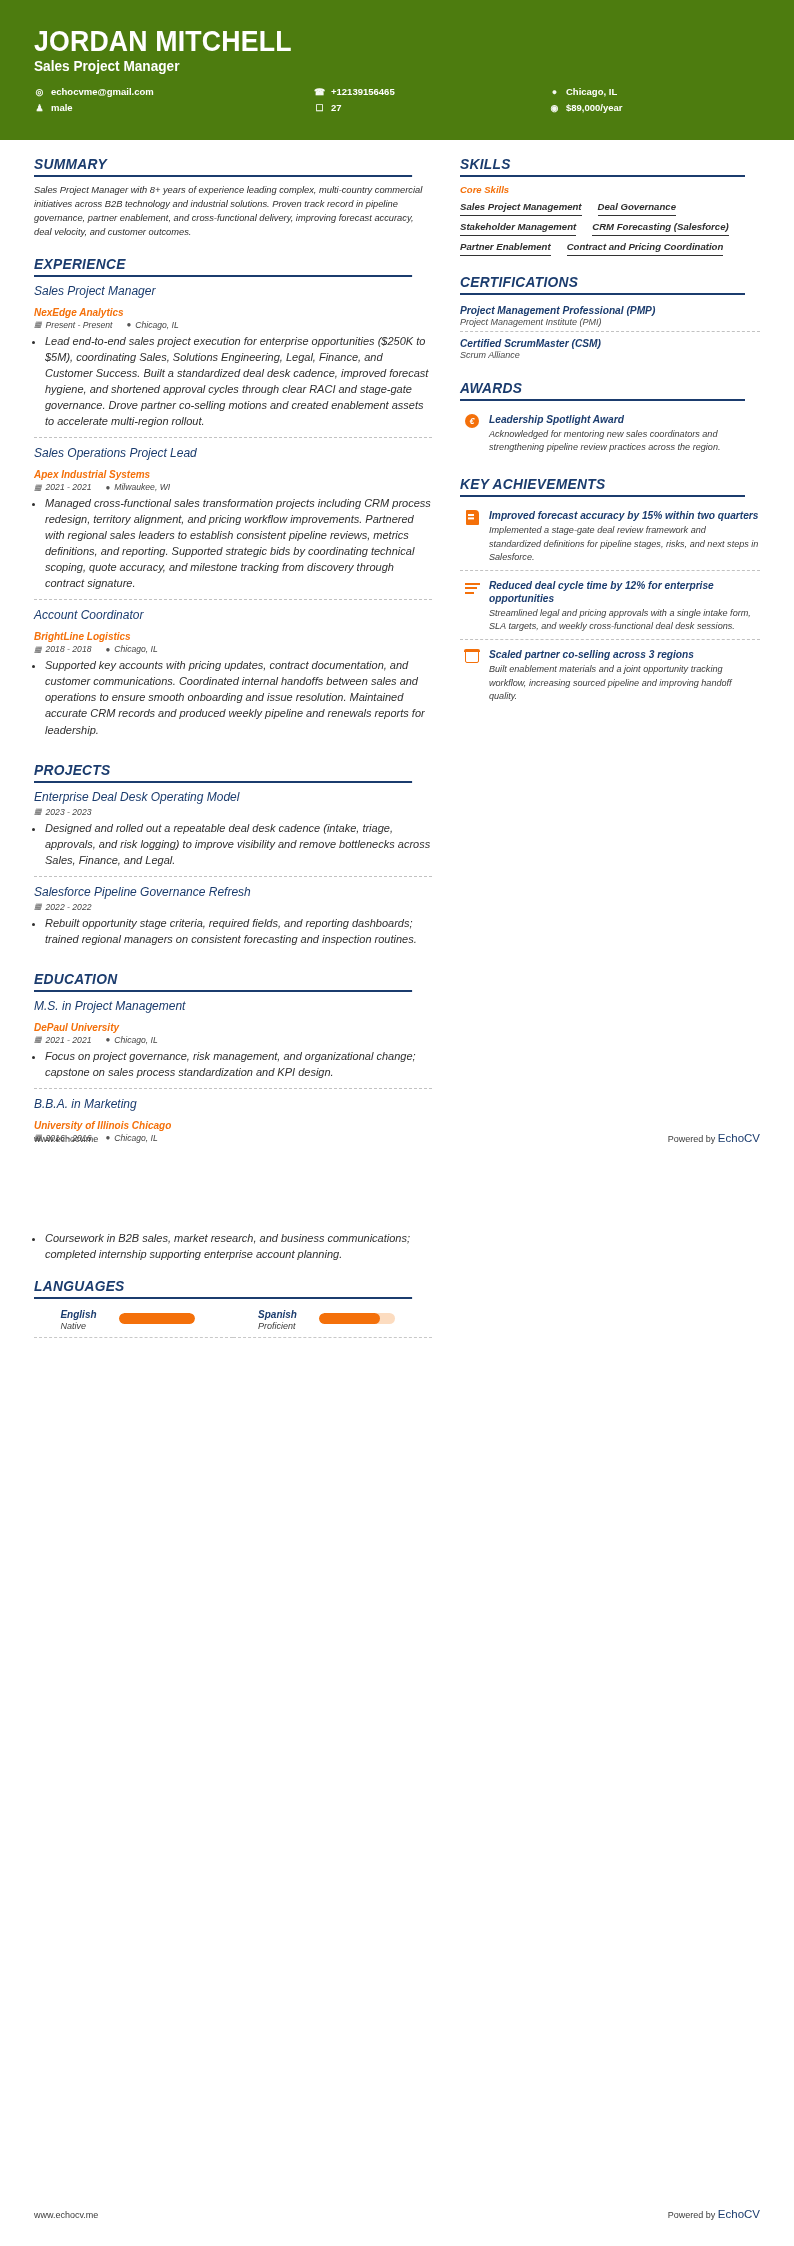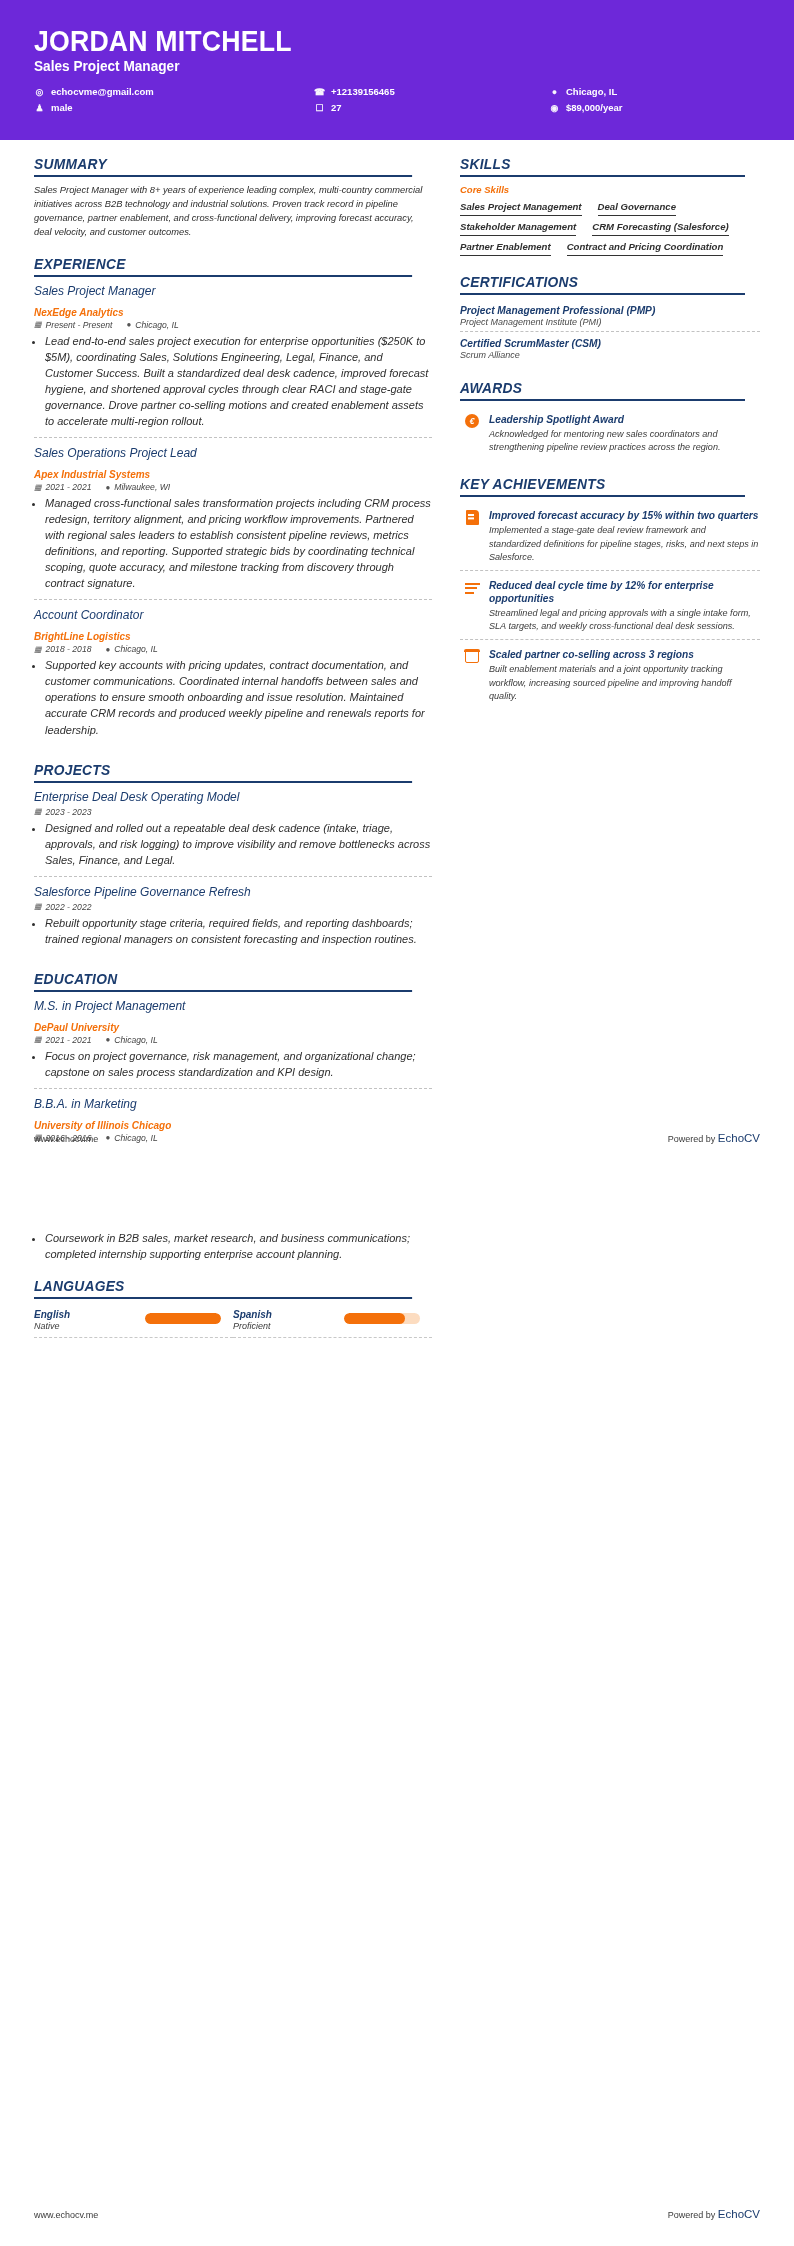--- a/index.html
+++ b/index.html
@@ -11,21 +11,21 @@
     width: 794px;
     background: #ffffff;
     position: relative;
     margin: 0 auto;
   }
   .page1 { height: 1170px; }
   .page2 { height: 1076px; }
 
   
   .header {
-    background: #6d28d9;
+    background: #4d7c0f;
     color: #ffffff;
     padding: 26px 34px 18px 34px;
     height: 140px;
   }
   .name {
     font-size: 29px;
     font-weight: bold;
     letter-spacing: .2px;
     line-height: 1.05;
     font-stretch: condensed;
@@ -216,21 +216,21 @@
     content:""; position:absolute; top:-1.8px; left:-1.8px; right:-1.8px;
     height:3.4px; background:#f4700a; border-radius:2px 2px 0 0;
   }
 
   
   .lang-grid { display:flex; gap: 0; }
   .lang {
     width: 50%;
     display: flex;
     align-items: flex-start;
-    justify-content: space-between;
+    justify-content: center;
     padding: 3px 12px 6px 0;
     border-bottom: 1px dashed #c8c8c8;
     gap: 22px;
   }
   .lang-name { color:#1b3c6e; font-size:10px; font-weight:bold; }
   .lang-level { font-size:9px; color:#3b3b3b; margin-top:1px; }
   .lang-bar {
     width: 76px; height: 11px; border-radius: 6px;
     background: #fcdcc0; margin-top: 4px; flex: none; overflow: hidden;
   }

